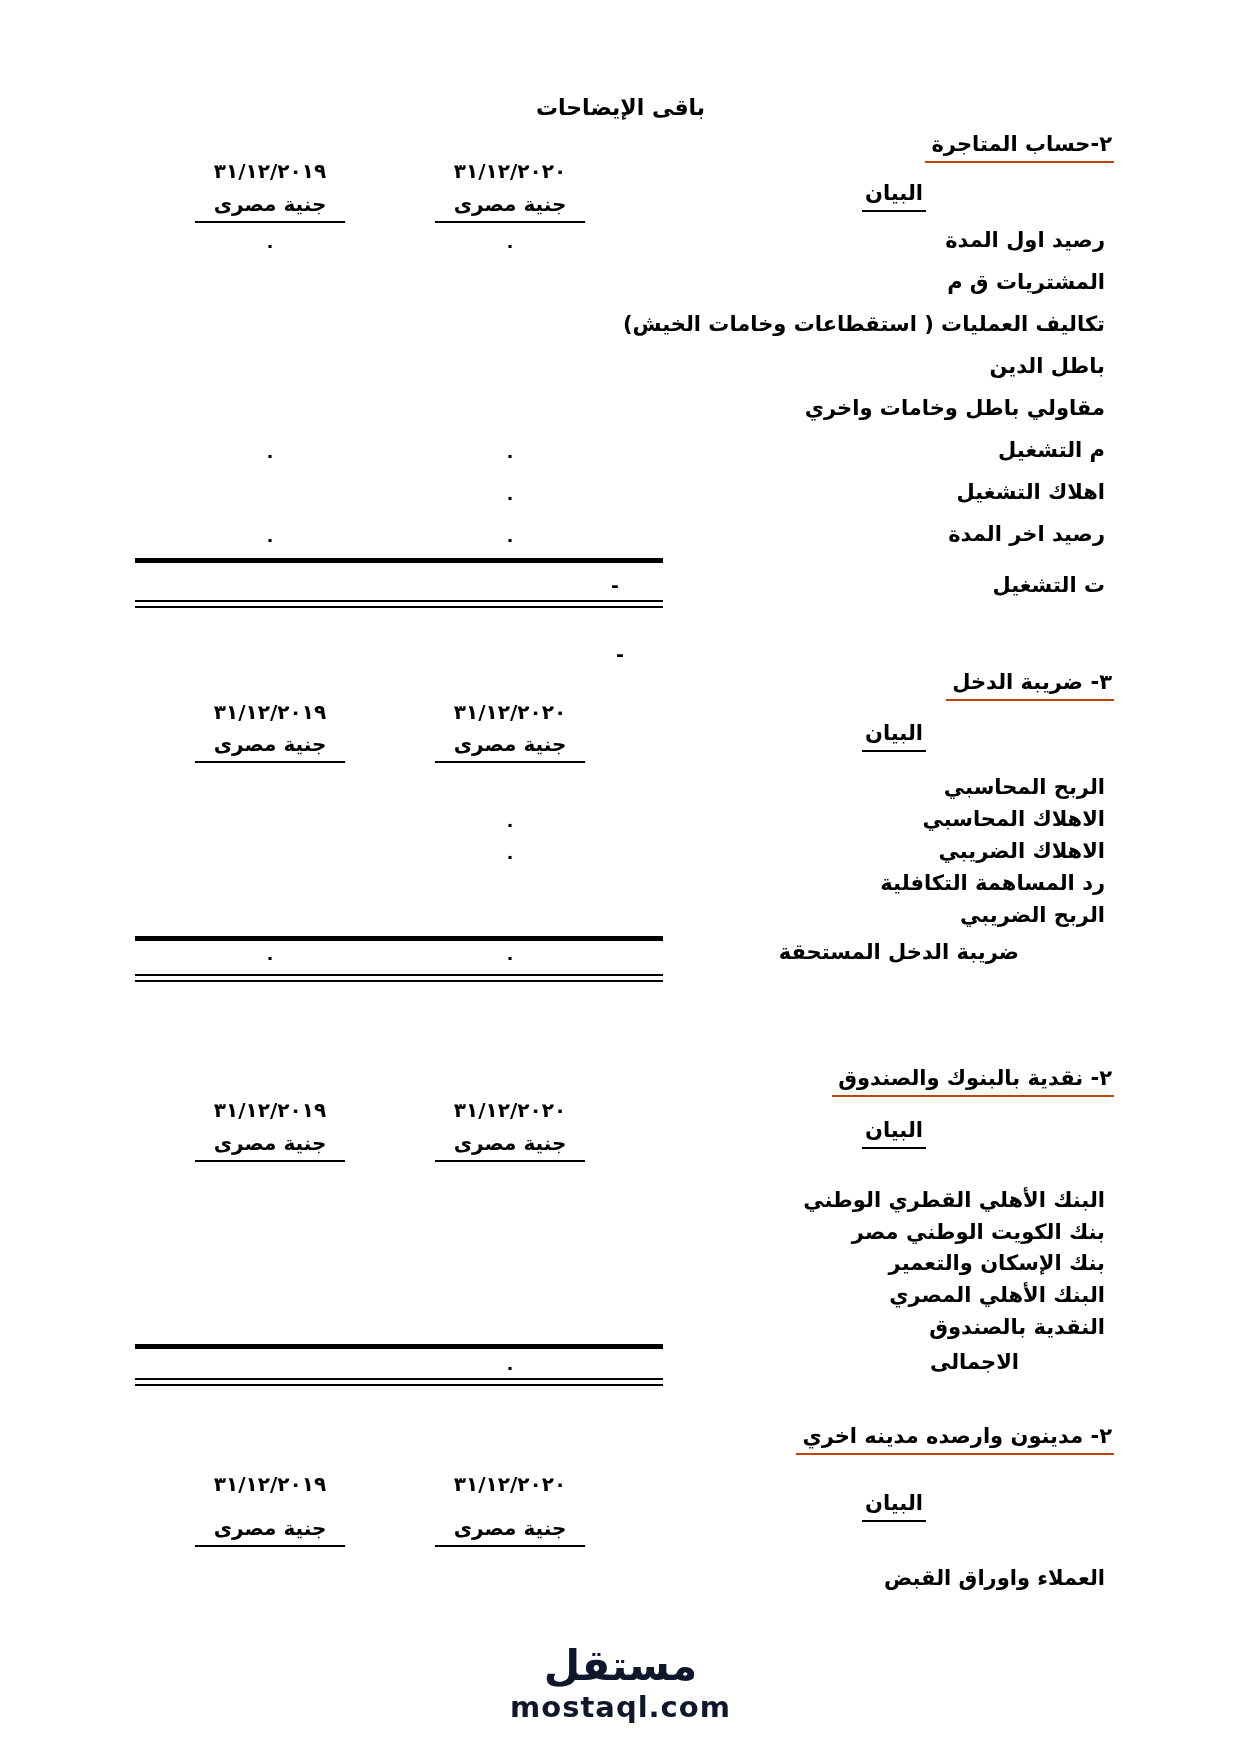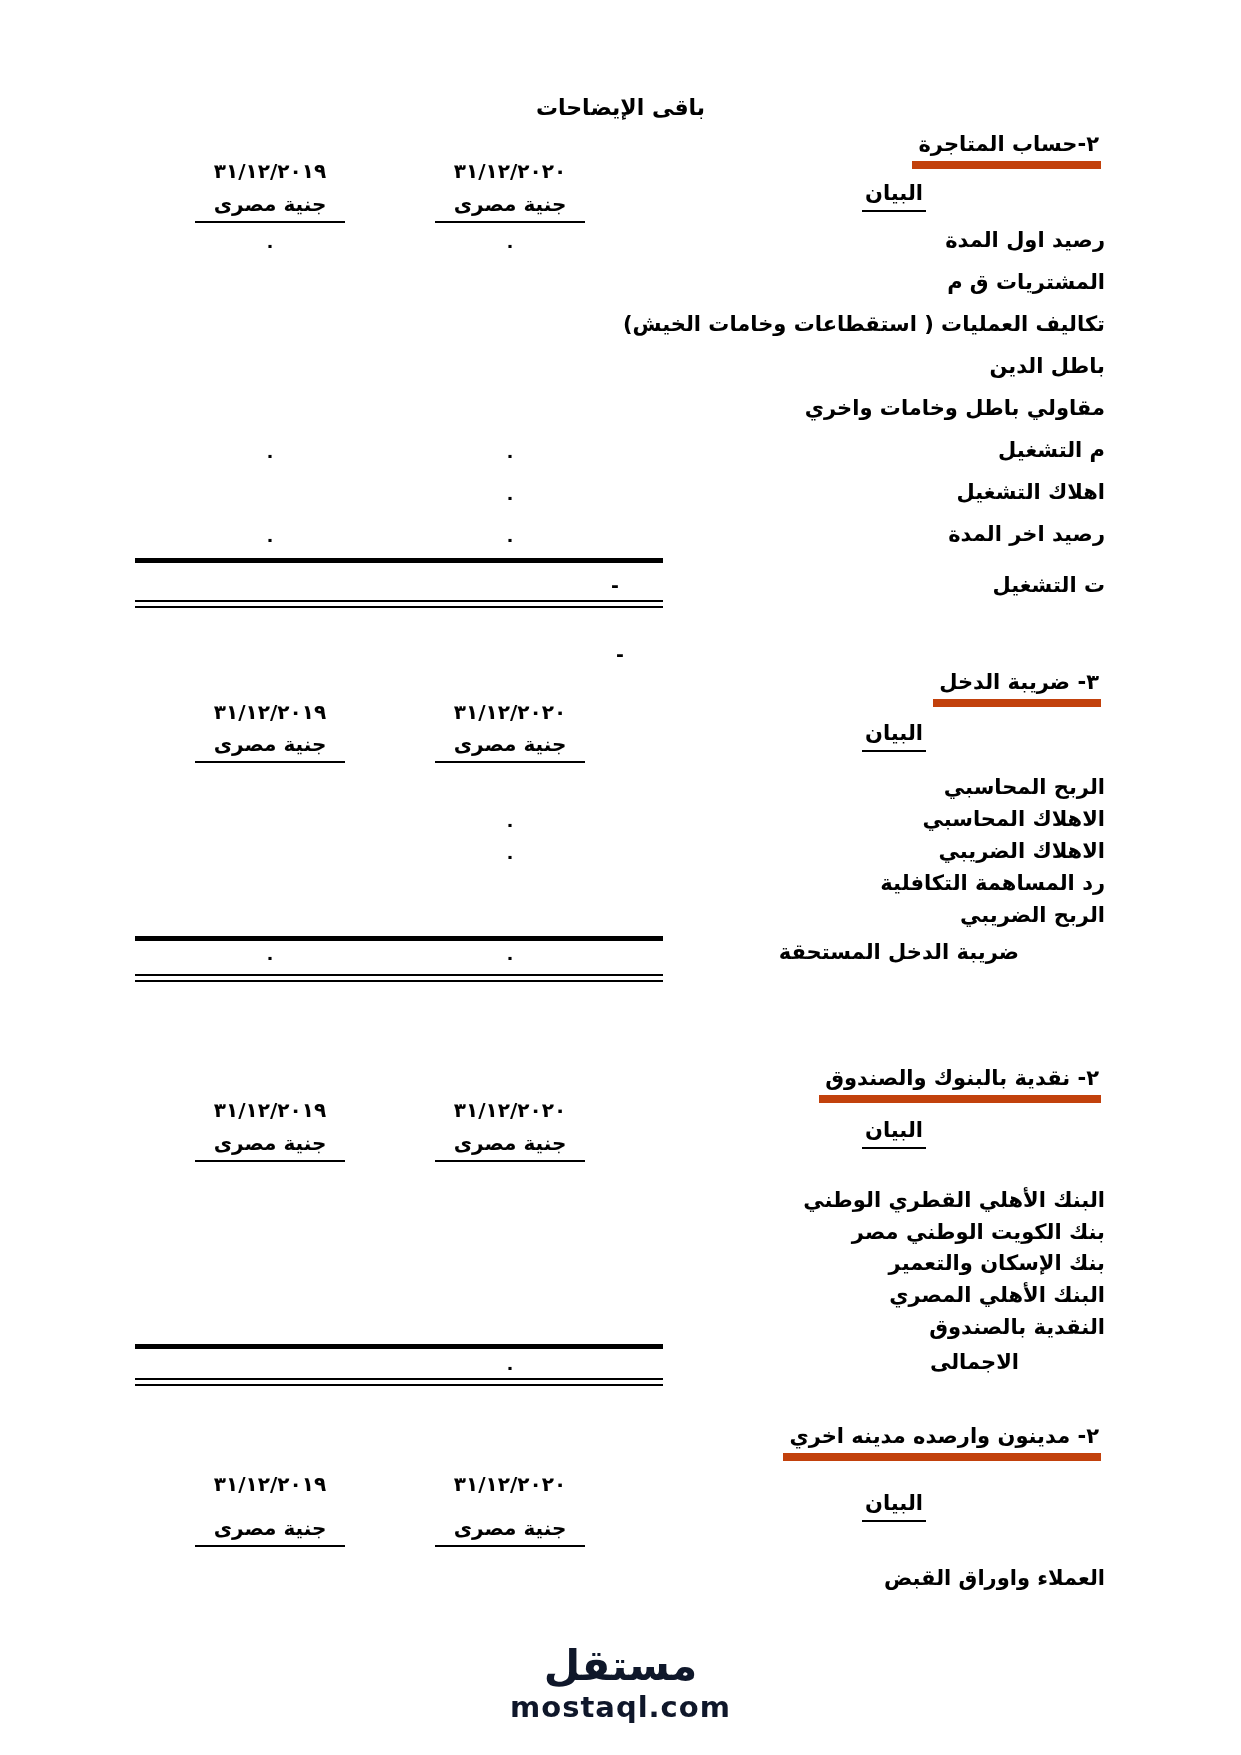--- a/index.html
+++ b/index.html
@@ -12,23 +12,23 @@
     color:#000;
     overflow:hidden;
     direction:rtl;
   }
   .abs{position:absolute;height:32px;line-height:32px;white-space:nowrap;}
   #doc-title{
     left:0;top:92px;width:100%;
     text-align:center;font-size:22px;
   }
   .sec-heading{
-    right:140px;
+    right:127px;
     font-size:21px;
-    border-bottom:8px solid #c2410c;
+    border-bottom:2px solid #c2410c;
     padding:0 2px 1px 6px;
   }
   .bayan{
     right:315px;
     font-size:21px;
     border-bottom:2px solid #000;
     padding:0 3px 1px 3px;
   }
   .col-date{width:190px;text-align:center;font-size:20px;}
   .col-date.c2020{left:415px;}

